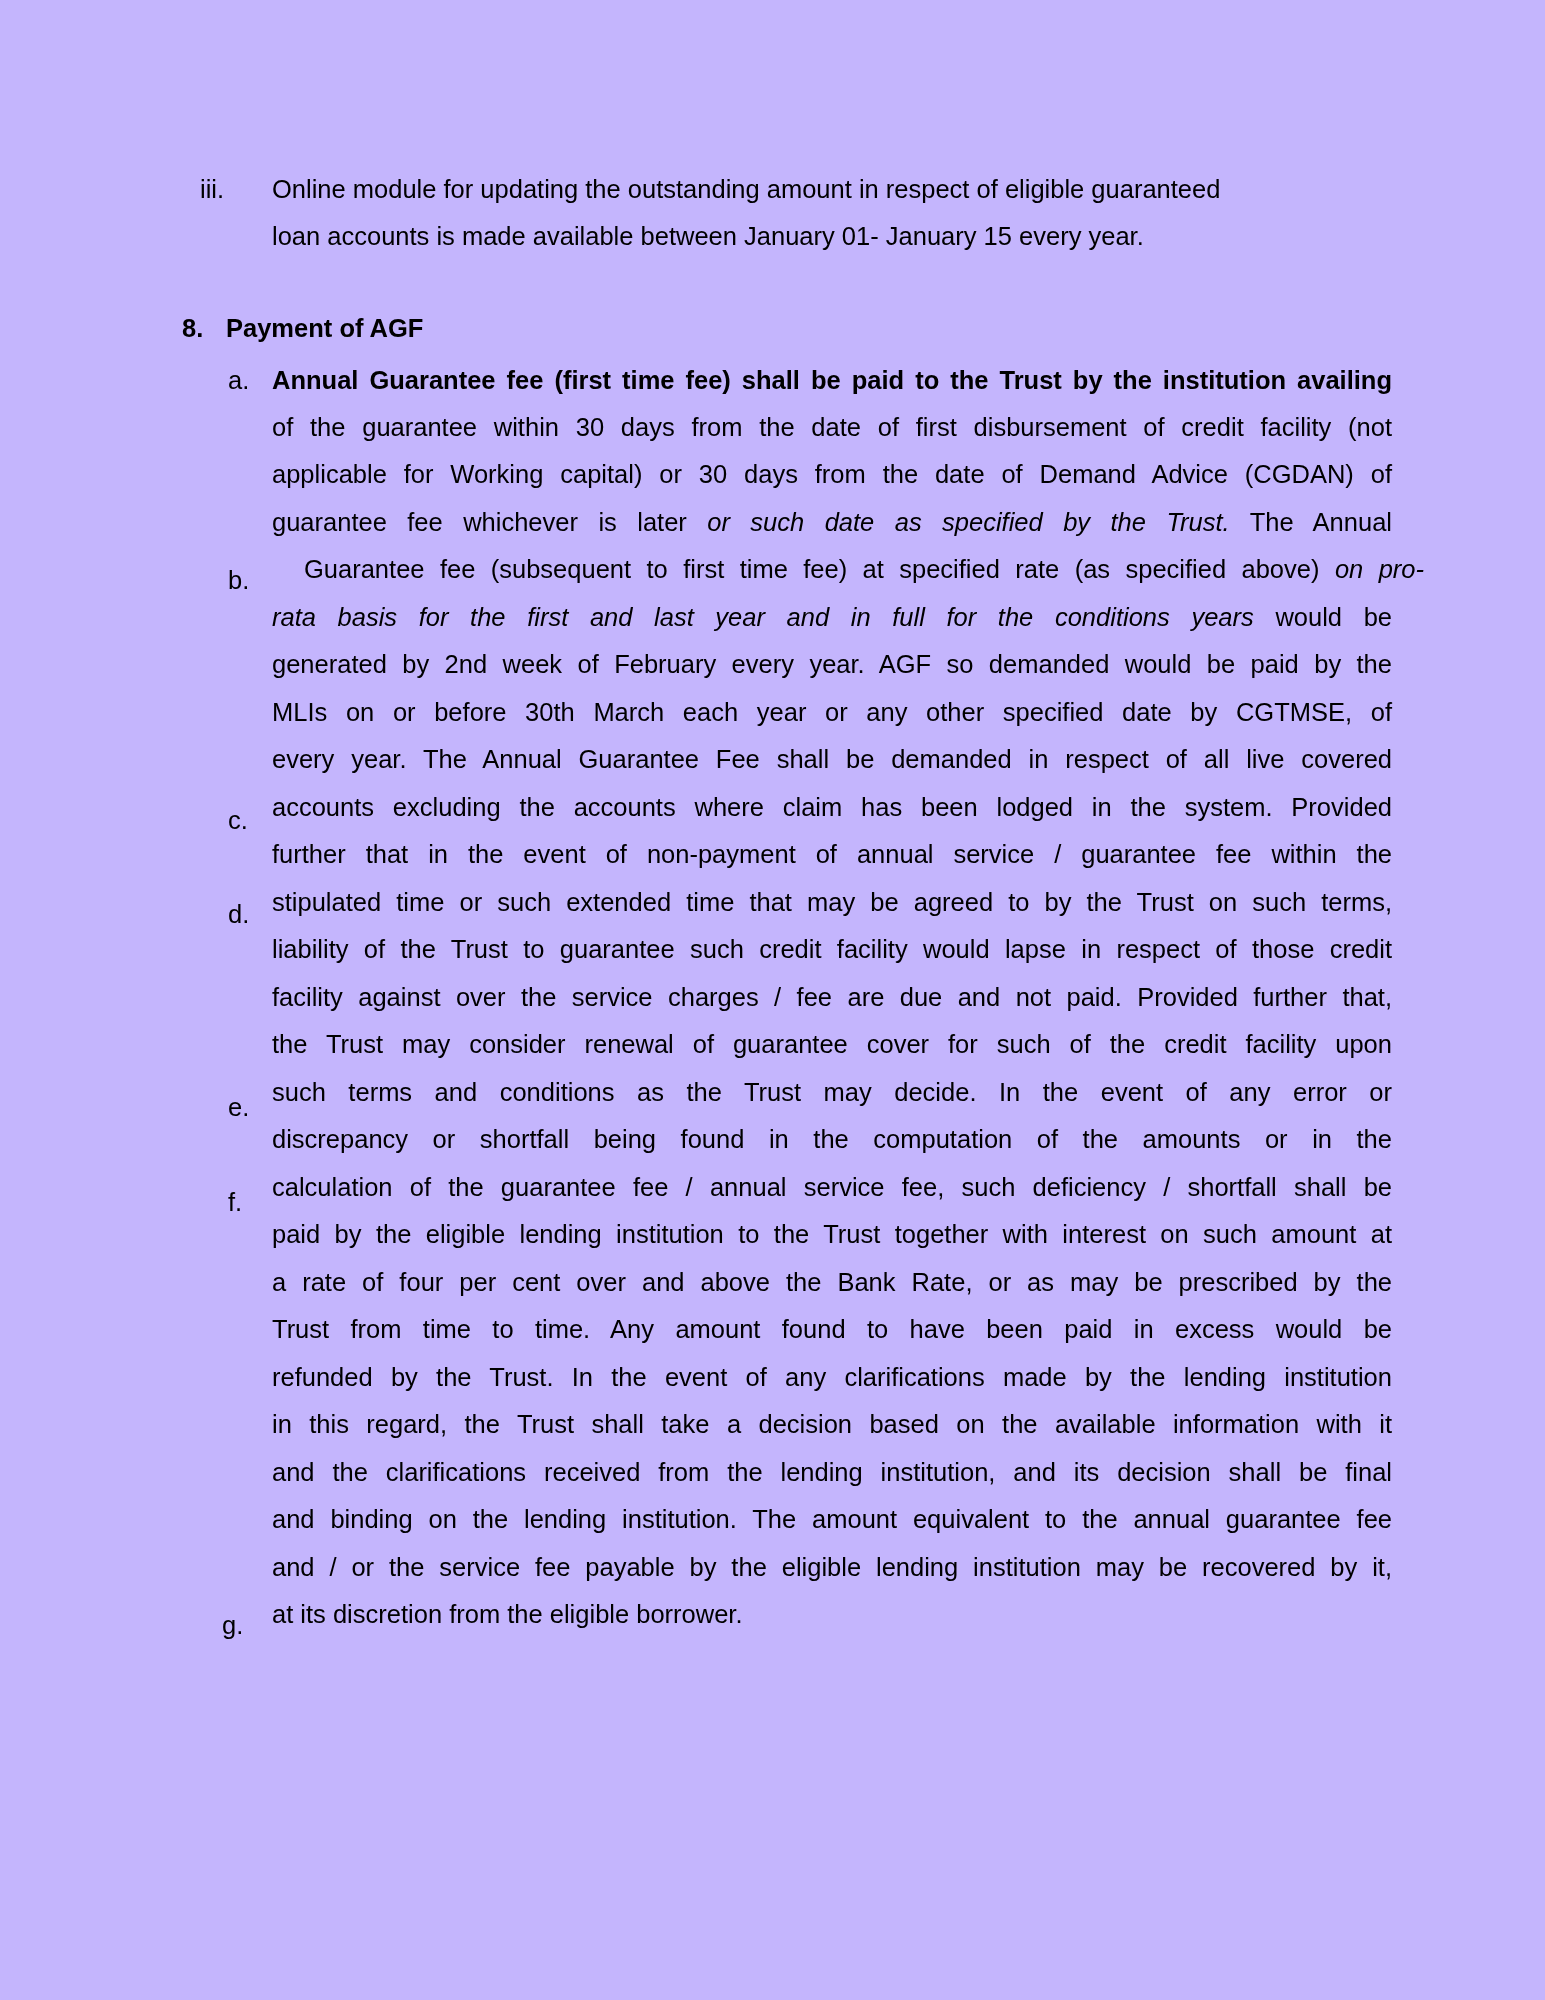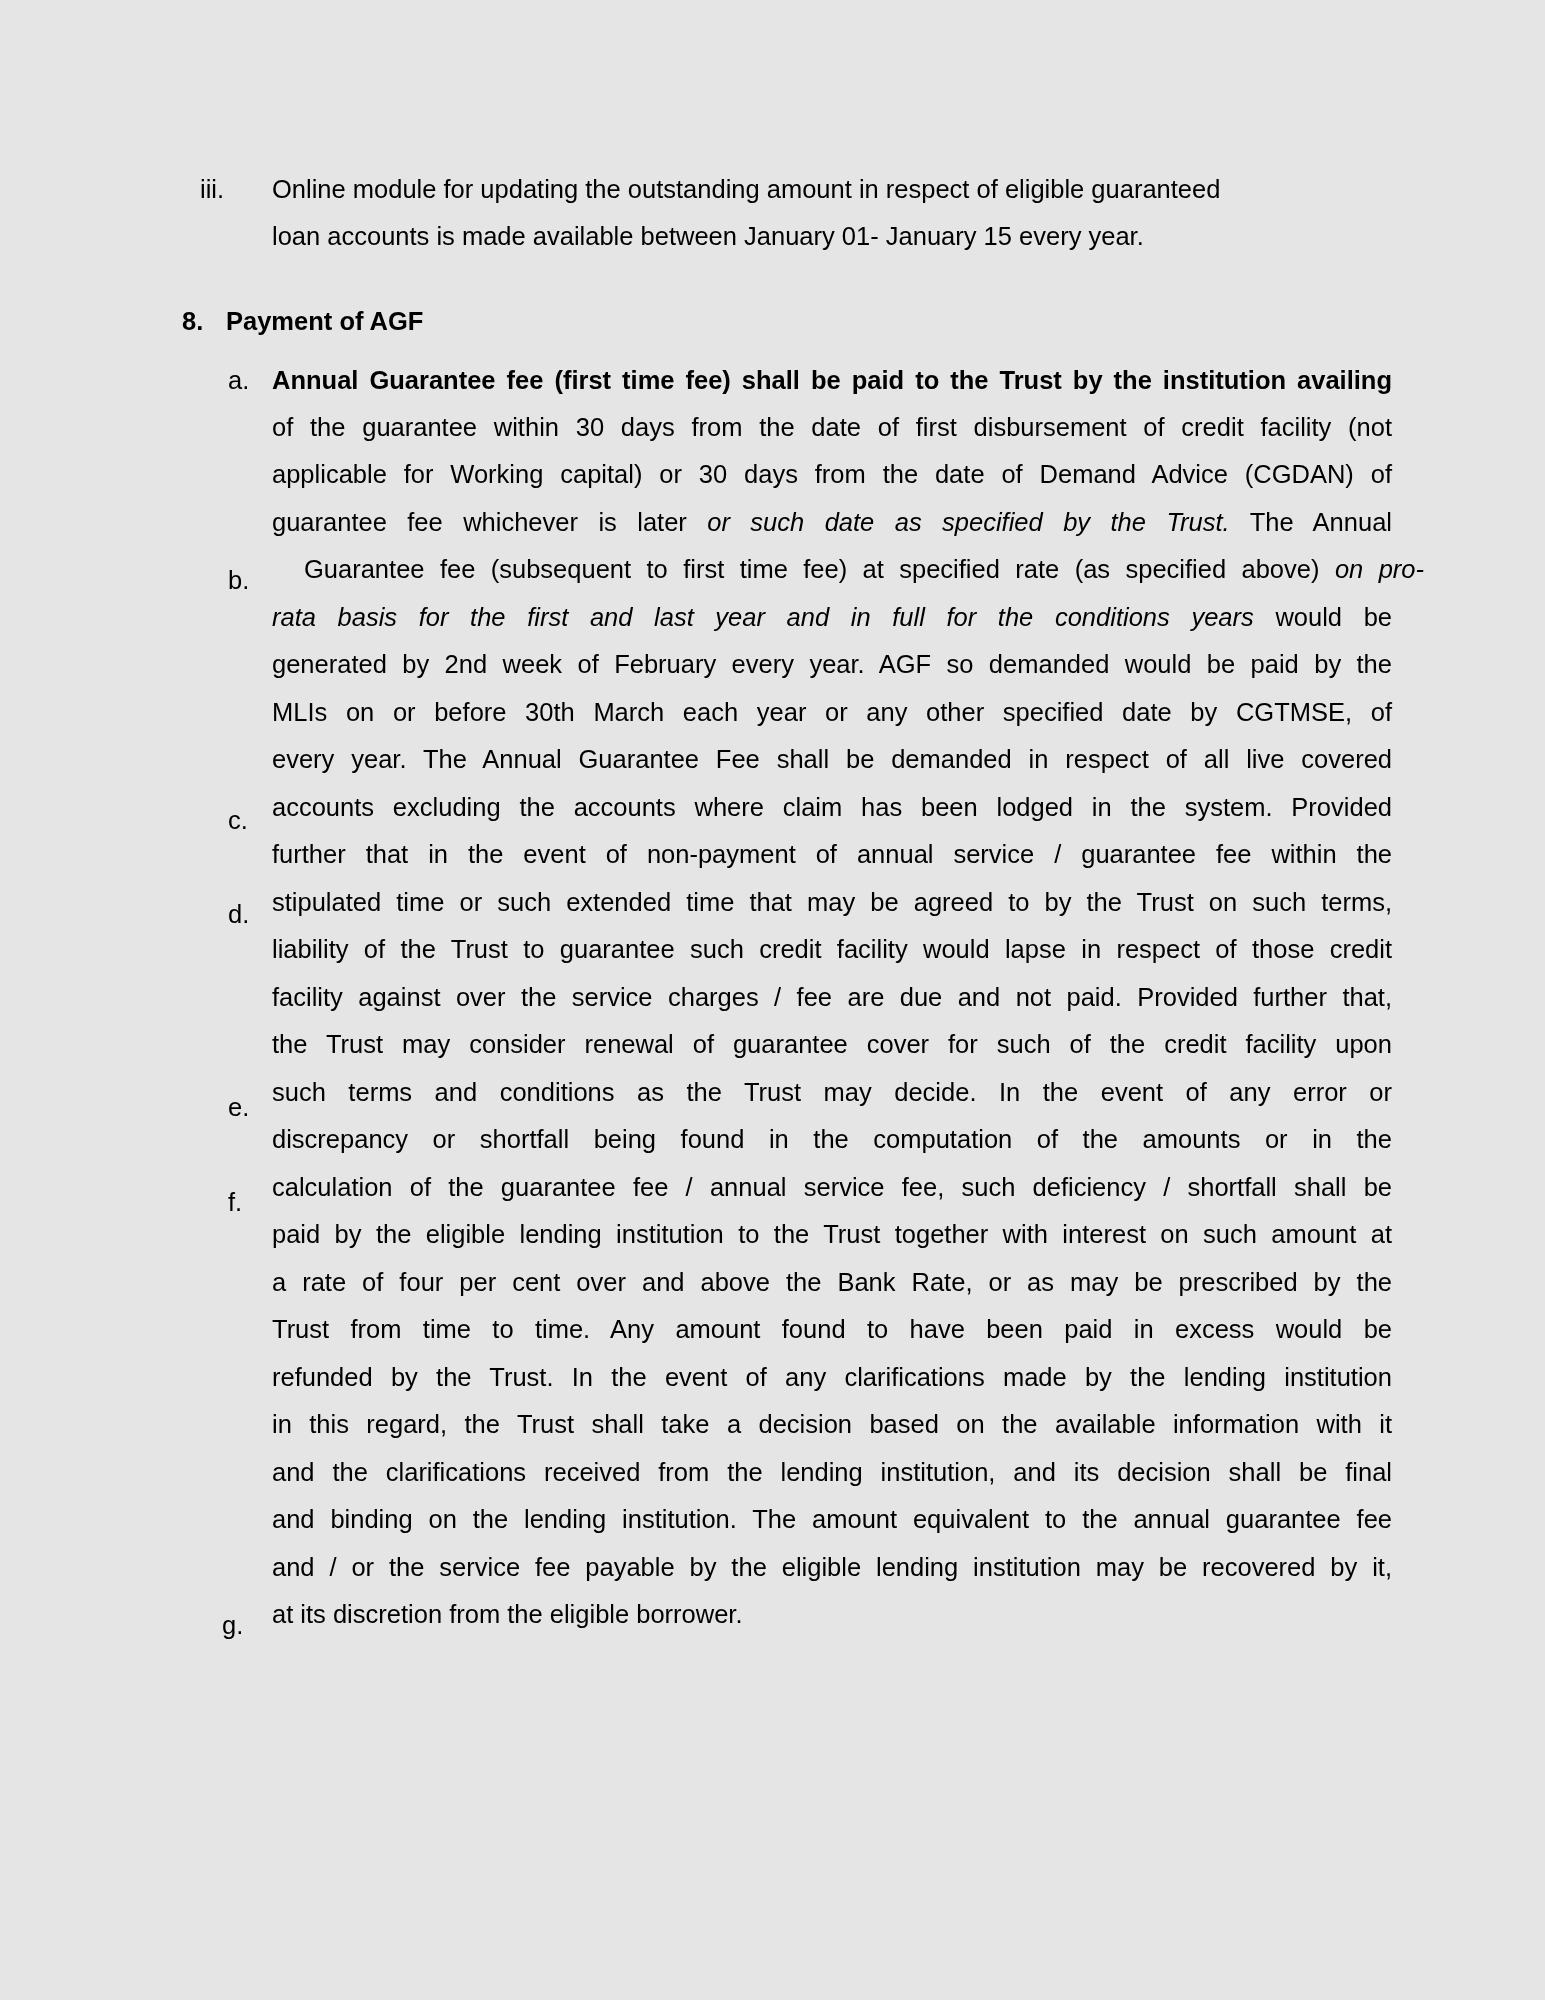--- a/index.html
+++ b/index.html
@@ -1,35 +1,35 @@
 <!DOCTYPE html>
 <html><head>
 <meta charset="utf-8">
 <style>
   html, body { margin: 0; padding: 0; background: #ffffff; }
   body { width: 1545px; height: 2000px; position: relative; overflow: hidden;
          font-family: "Liberation Sans", sans-serif; color: #000000; }
-  .page { position: absolute; left: 0; top: 0; width: 1545px; height: 2000px; background: #e5e5e5; }
+  .page { position: absolute; left: 0; top: 0; width: 1545px; height: 2000px; background: #c4b5fd; }
   .ln { position: absolute; left: 272px; font-size: 25.5px; line-height: 30px; white-space: nowrap; }
   .j { width: 1120px; text-align: justify; text-align-last: justify; white-space: normal; height: 30px; overflow: visible; }
   .lbl { position: absolute; font-size: 25.5px; line-height: 30px; }
   .heading { position: absolute; left: 182px; font-size: 25.5px; line-height: 30px; font-weight: bold; white-space: nowrap; }
   .heading .num { display: inline-block; width: 44px; }
   em { font-style: italic; }
 </style>
 </head>
 <body>
 
 <div class="page">
 
   <div class="lbl" style="left:200px; top:174px;">iii.</div>
   <div class="ln" style="top:174px;">Online module for updating the outstanding amount in respect of eligible guaranteed</div>
   <div class="ln" style="top:221px;">loan accounts is made available between January 01- January 15 every year.</div>
 
-  <div class="heading" style="top:306px;">
+  <div class="heading" style="top:313px;">
     <span class="num">8.</span><span>Payment of AGF</span>
   </div>
 
   <div class="lbl" style="left:228px; top:365px;">a.</div>
   <div class="lbl" style="left:228px; top:565px;">b.</div>
   <div class="lbl" style="left:228px; top:805px;">c.</div>
   <div class="lbl" style="left:228px; top:899px;">d.</div>
   <div class="lbl" style="left:228px; top:1092px;">e.</div>
   <div class="lbl" style="left:228px; top:1187px;">f.</div>
   <div class="lbl" style="left:222px; top:1610px;">g.</div>

